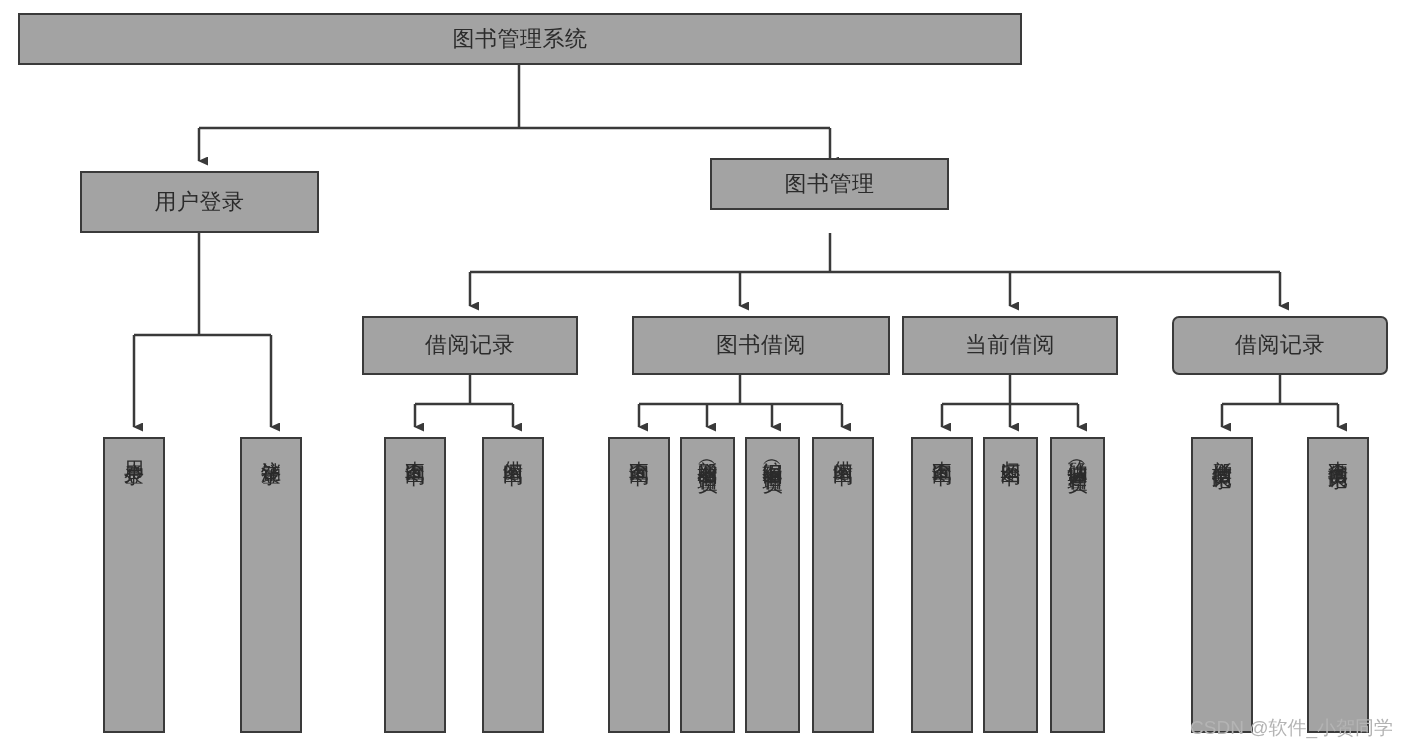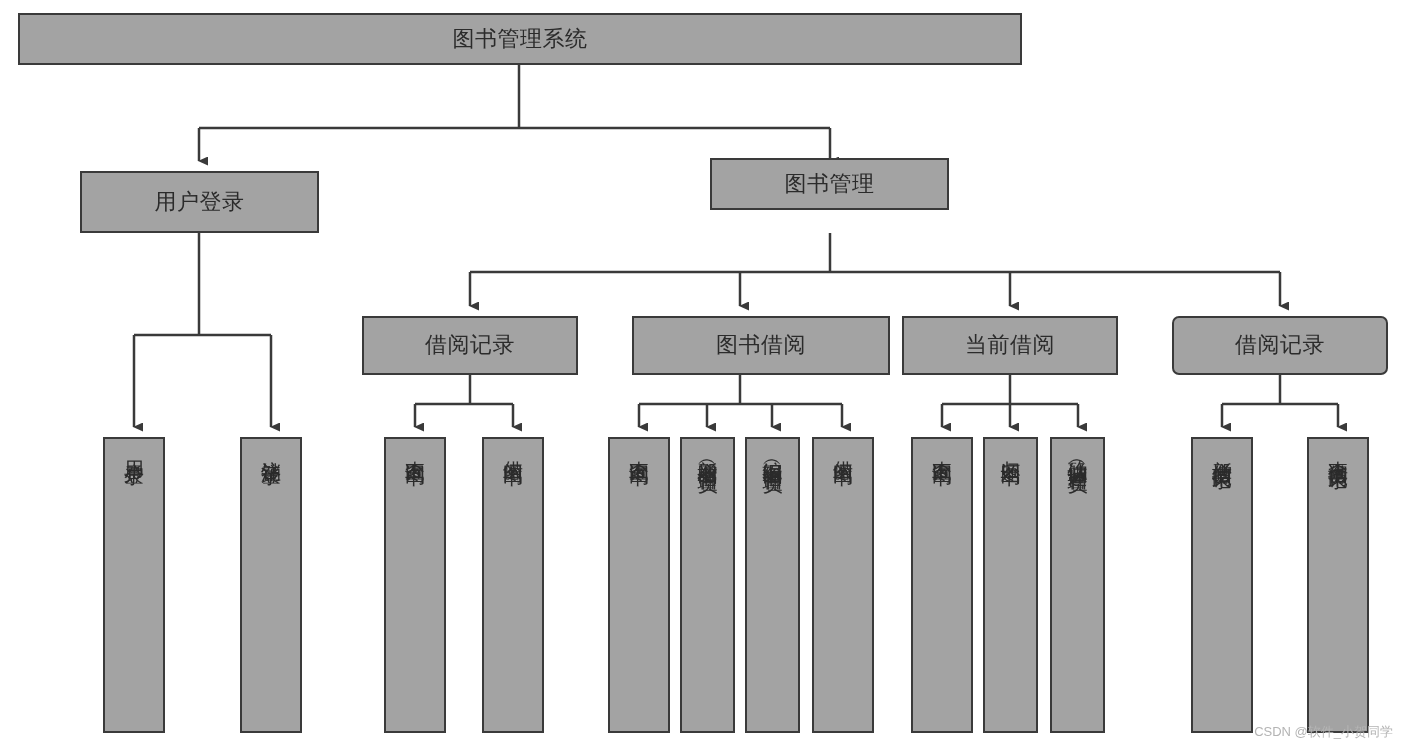--- a/index.html
+++ b/index.html
@@ -59,21 +59,21 @@
     text-orientation: upright;
     font-size: 20px;
     line-height: 1.45;
     letter-spacing: 2px;
     white-space: normal;
   }
   #watermark {
     position: absolute;
     right: 12px;
     bottom: 6px;
-    font-size: 13px;
+    font-size: 19px;
     color: #b4b4b4;
     z-index: 5;
     white-space: nowrap;
     font-family: "Liberation Sans", "DejaVu Sans", sans-serif;
   }
 </style>
 </head>
 <body>
 
 <div id="diagram-canvas">

